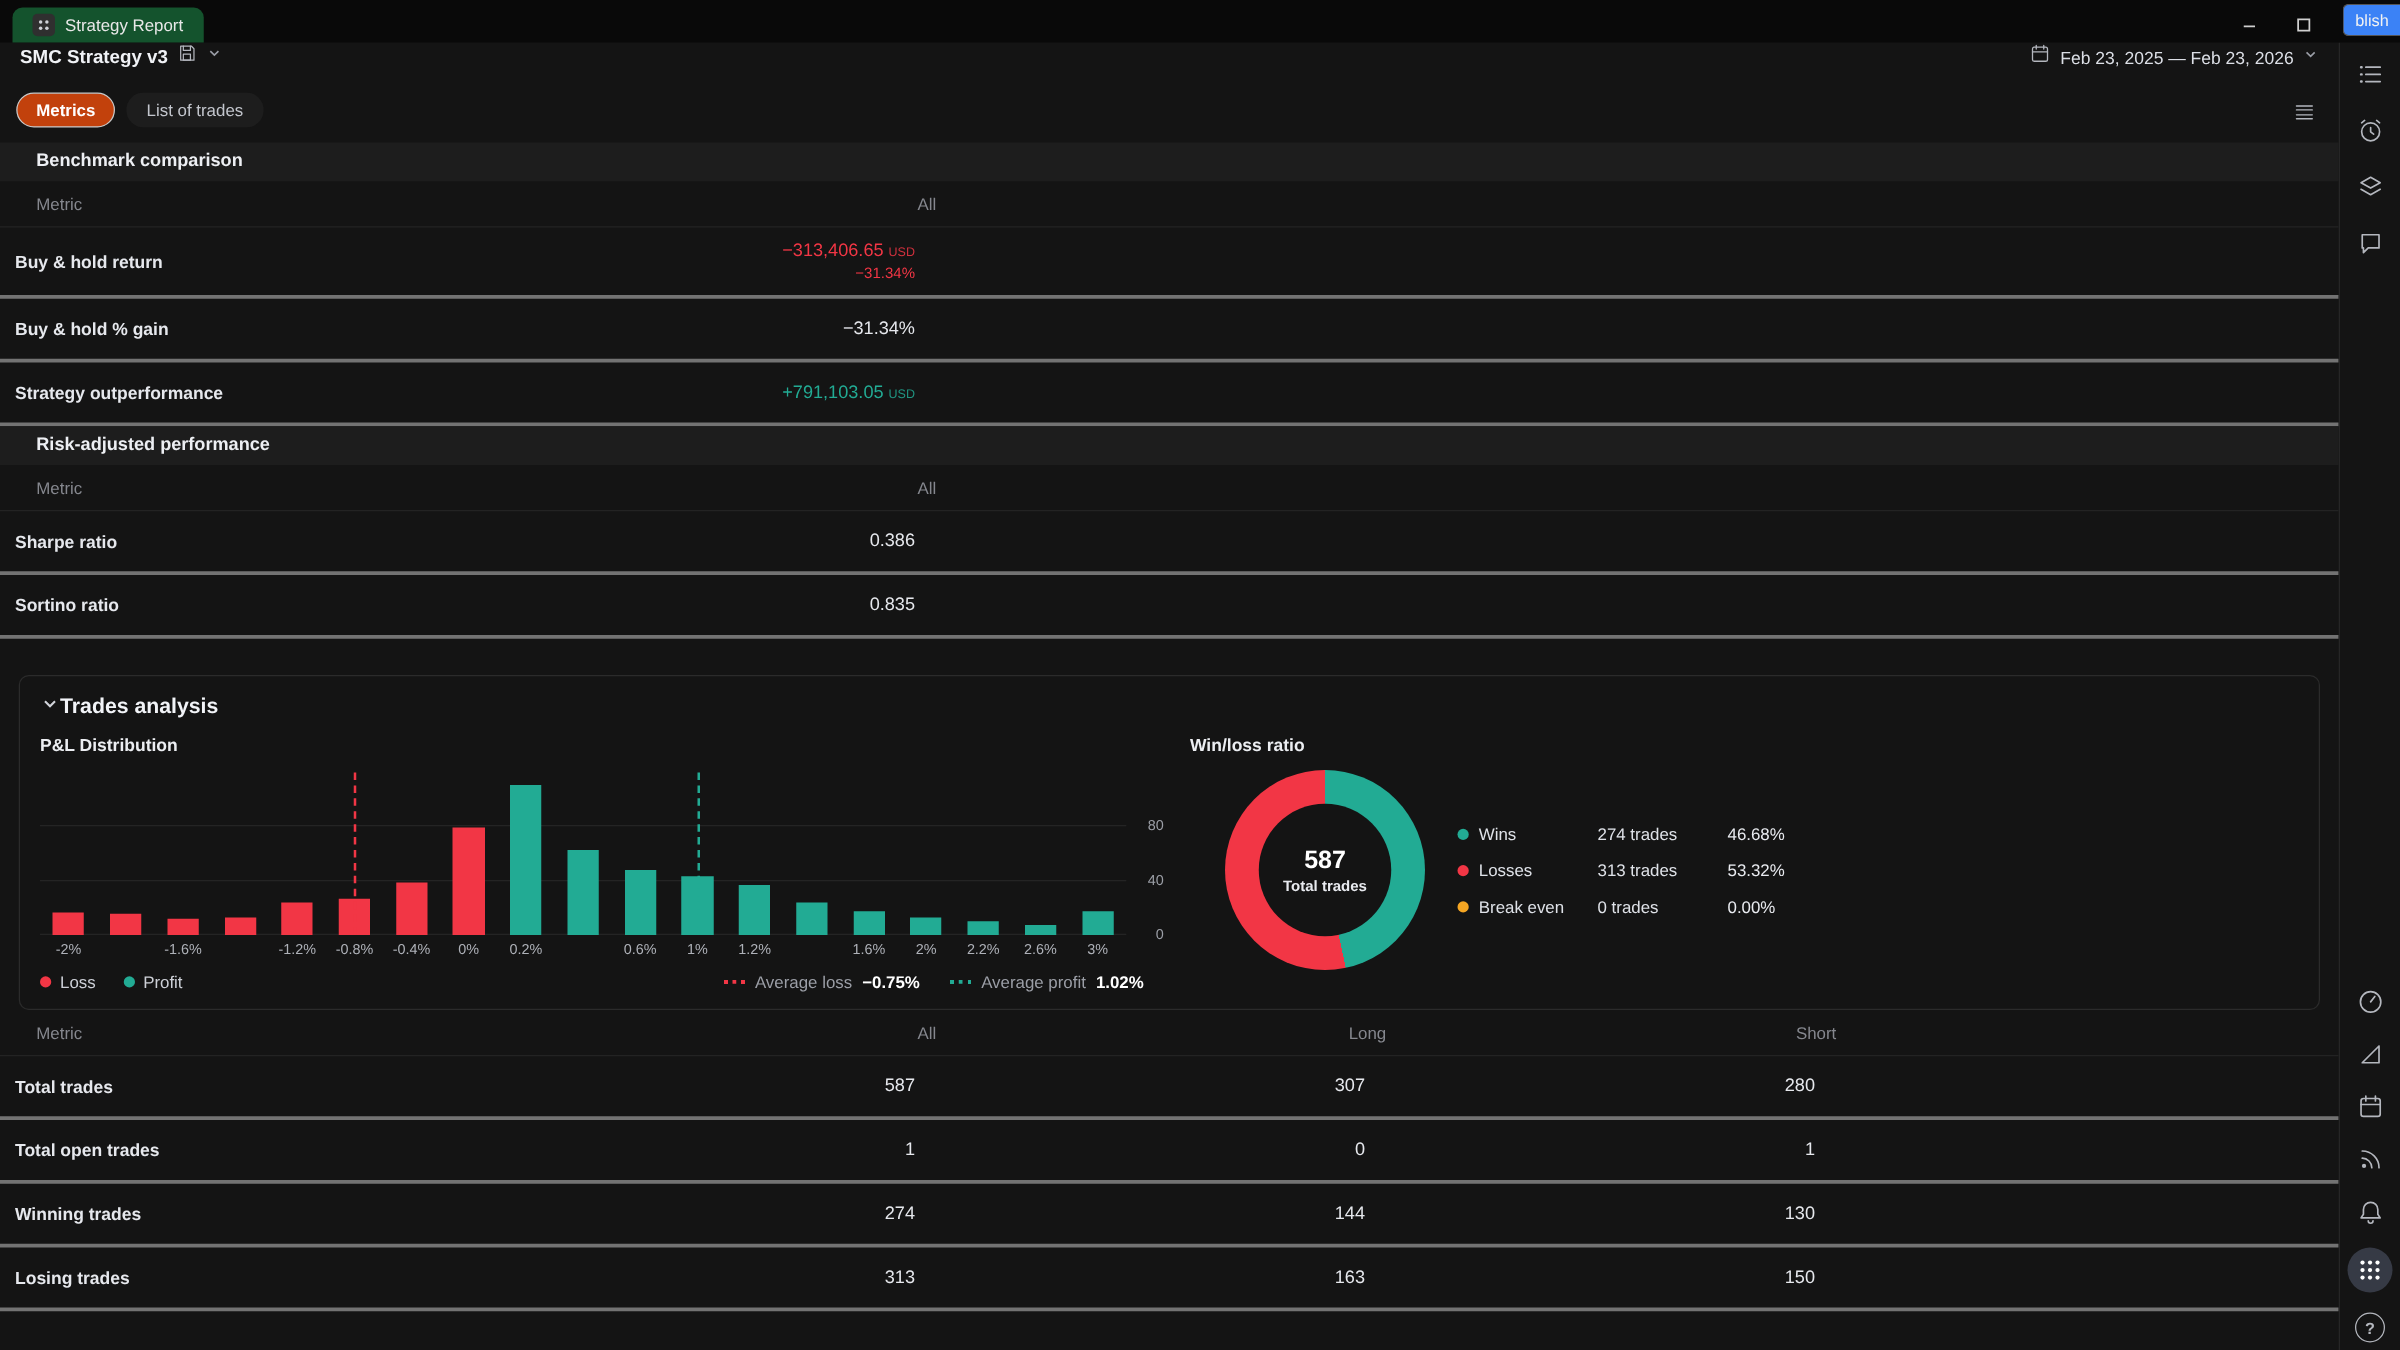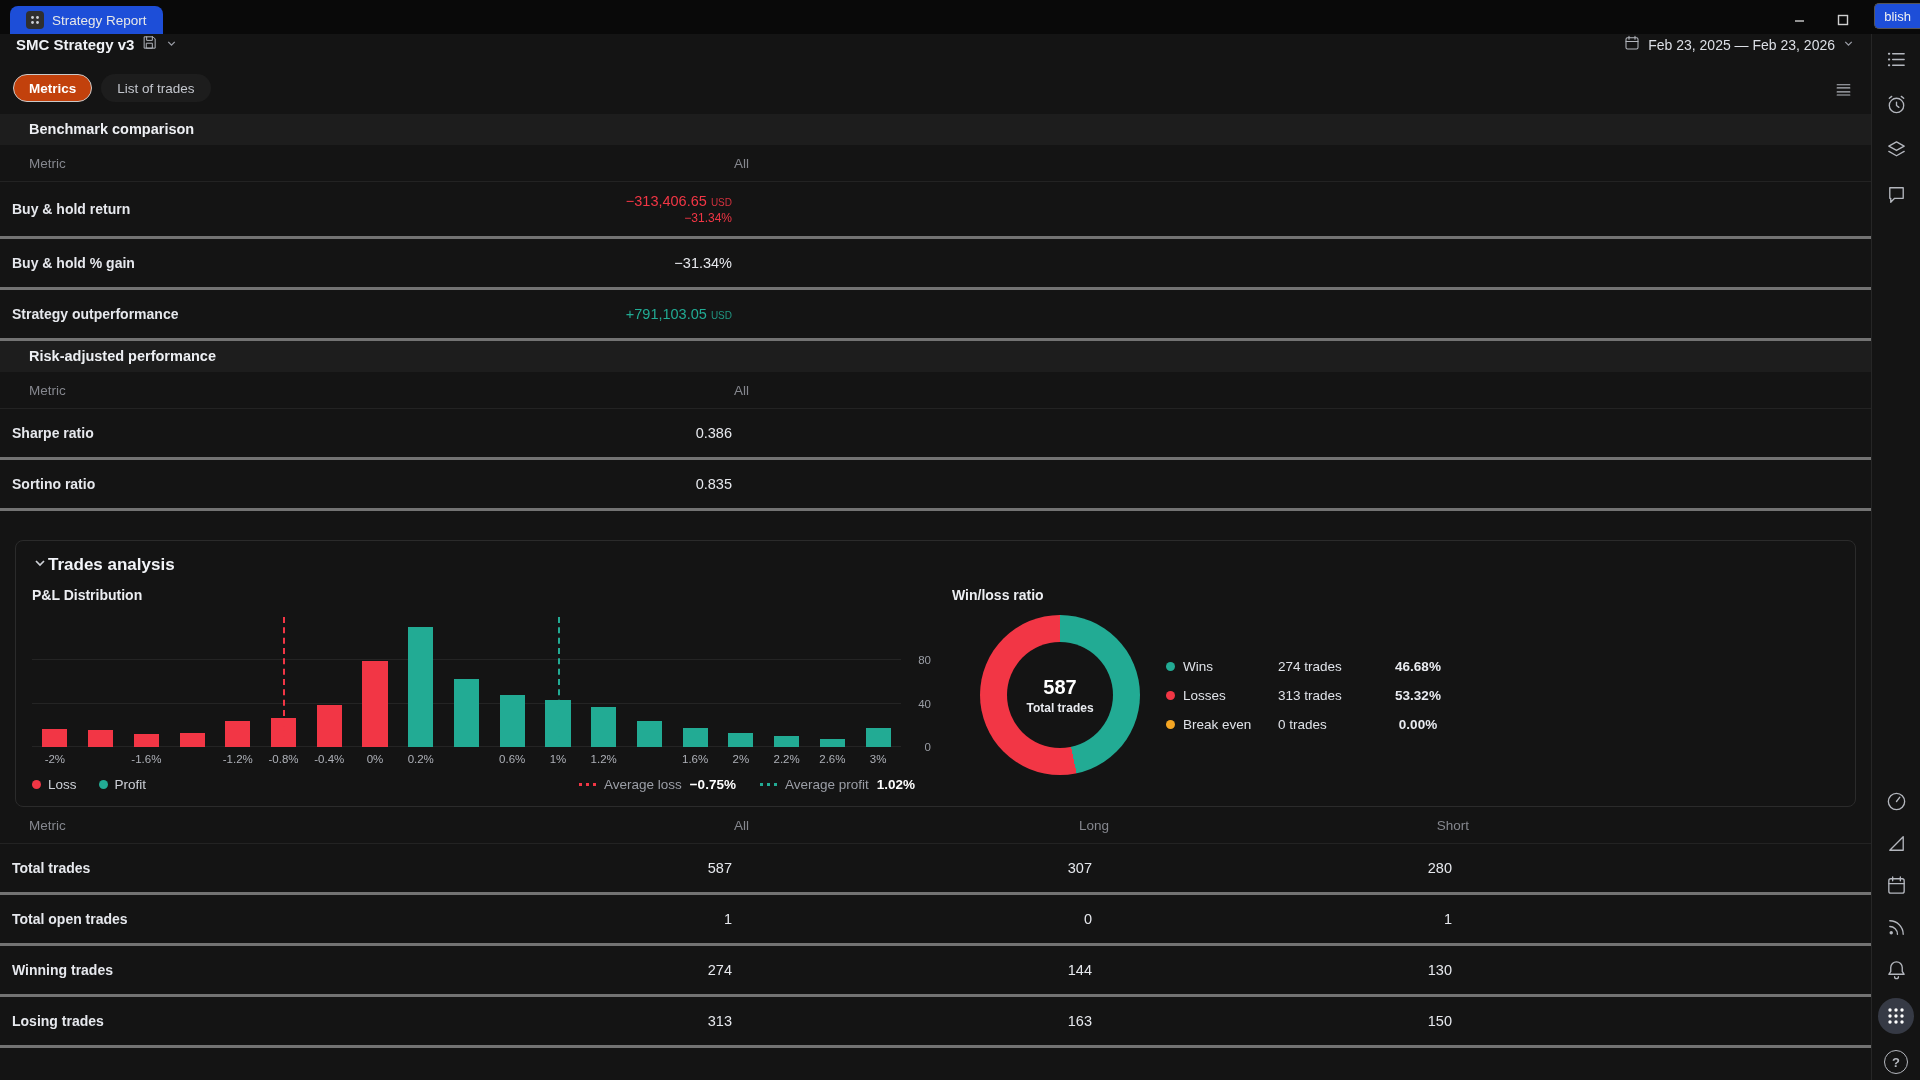--- a/index.html
+++ b/index.html
@@ -2,26 +2,26 @@
 <html style="--red: #f23645; --teal: #22ab94; --amber: #f5a623;"><head>
 <meta charset="utf-8">
 <style>
   * { margin:0; padding:0; box-sizing:border-box; }
   html,body { width:1920px; height:1080px; overflow:hidden; background:#141414;
     color:#d6d9e0; font-family:"Liberation Sans","DejaVu Sans",sans-serif; }
   .app { display:flex; flex-direction:column; height:1080px; }
 
   
   .titlebar { height:34px; background:#090909; position:relative; display:flex; align-items:flex-end; flex:none; }
-  .tb-tab { margin-left:10px; height:28px; background:#1d4ed8; border-radius:8px 8px 0 0;
+  .tb-tab { margin-left:10px; height:28px; background:#14532d; border-radius:8px 8px 0 0;
     display:flex; align-items:center; gap:8px; padding:0 16px; font-size:13.5px; color:#e8e8e8; }
   .tab-logo { width:18px; height:18px; border-radius:4px; background:#2f2f2f; display:inline-flex; align-items:center; justify-content:center; }
   .win-controls { position:absolute; right:64px; top:7px; display:flex; gap:18px; align-items:center; }
   .win-controls svg { display:block; }
-  .publish-chip { position:absolute; right:0; top:3px; height:26px; background:#1d4ed8; border:1px solid #555; border-right:none;
+  .publish-chip { position:absolute; right:0; top:3px; height:26px; background:#3b82f6; border:1px solid #555; border-right:none;
     border-radius:5px 0 0 5px; color:#f2f2f2; font-size:13px; display:flex; align-items:center; padding:0 9px; }
 
   .body-row { display:flex; flex:1; min-height:0; }
   .content { flex:1; min-width:0; display:flex; flex-direction:column; }
 
   
   .strategy-row { height:36px; display:flex; align-items:flex-start; justify-content:space-between; padding:0 16px; flex:none; }
   .name-group, .date-group { display:flex; align-items:center; gap:7px; cursor:pointer; }
   .strategy-name { font-size:15px; font-weight:bold; color:#f0f2f6; }
   .date-text { font-size:14px; color:#dcdfe6; }
@@ -88,21 +88,21 @@
   .wl-content { display:flex; align-items:center; margin-top:12px; }
   .donut { width:160px; height:160px; border-radius:50%; position:relative; margin-left:28px; flex:none; }
   .donut::before { content:""; position:absolute; inset:27px; border-radius:50%; background:#141414; }
   .donut-center { position:absolute; inset:0; display:flex; flex-direction:column; align-items:center; justify-content:center; gap:2px; z-index:1; }
   .donut-center .big { font-size:20px; font-weight:bold; color:#ffffff; }
   .donut-center .small { font-size:12px; font-weight:bold; color:#e8eaef; }
   .wl-legend { margin-left:26px; display:grid; grid-template-columns:112px 104px 72px; row-gap:14px; font-size:13.5px; align-items:center; }
   .wl-label { display:flex; align-items:center; gap:8px; color:#dfe2e8; }
   .wdot { width:9px; height:9px; border-radius:50%; display:inline-block; flex:none; }
   .wl-trades { color:#dfe2e8; }
-  .wl-pct { text-align:center; color:#e9ebf0;font-weight:bold; }
+  .wl-pct { text-align:left; color:#e9ebf0; }
 
   
   .right-rail { width:49px; flex:none; border-left:1px solid #262626; display:flex; flex-direction:column; align-items:center;
     padding:12px 0 6px; }
   .rail-top { display:flex; flex-direction:column; align-items:center; gap:19px; }
   .rail-bottom { margin-top:auto; display:flex; flex-direction:column; align-items:center; gap:16px; }
   .rail-btn { width:26px; height:26px; display:flex; align-items:center; justify-content:center; cursor:pointer; }
   .ricon { stroke:#b4b7be; fill:none; stroke-width:1.4; stroke-linecap:round; stroke-linejoin:round; }
   .apps-circle { width:36px; height:36px; border-radius:50%; background:#363a45; display:flex; align-items:center; justify-content:center; cursor:pointer; }
   .help-circle { width:24px; height:24px; border-radius:50%; border:1.6px solid #b4b7be; color:#b4b7be;

